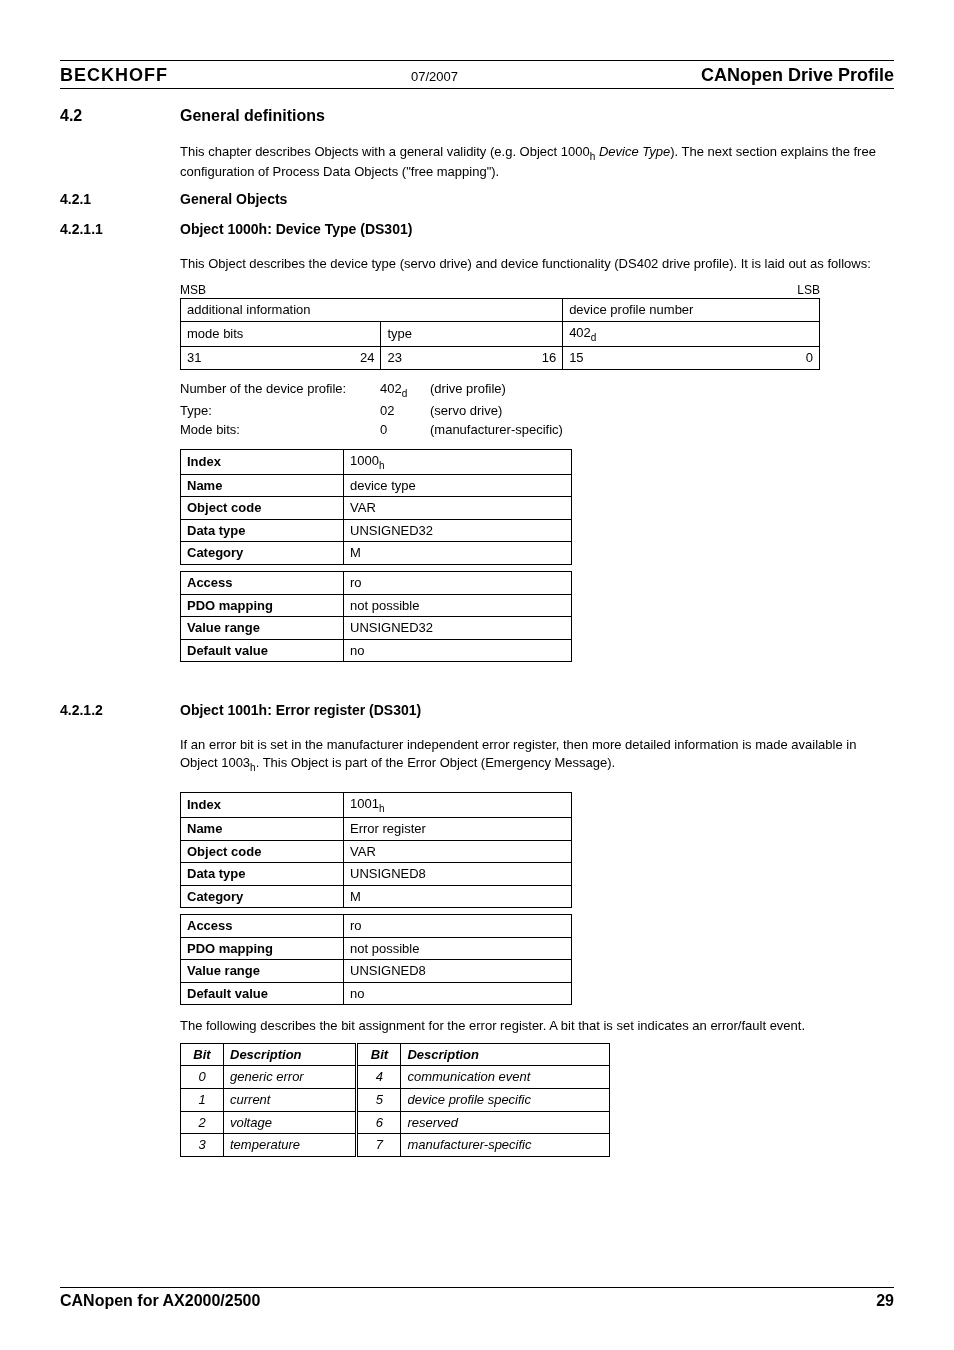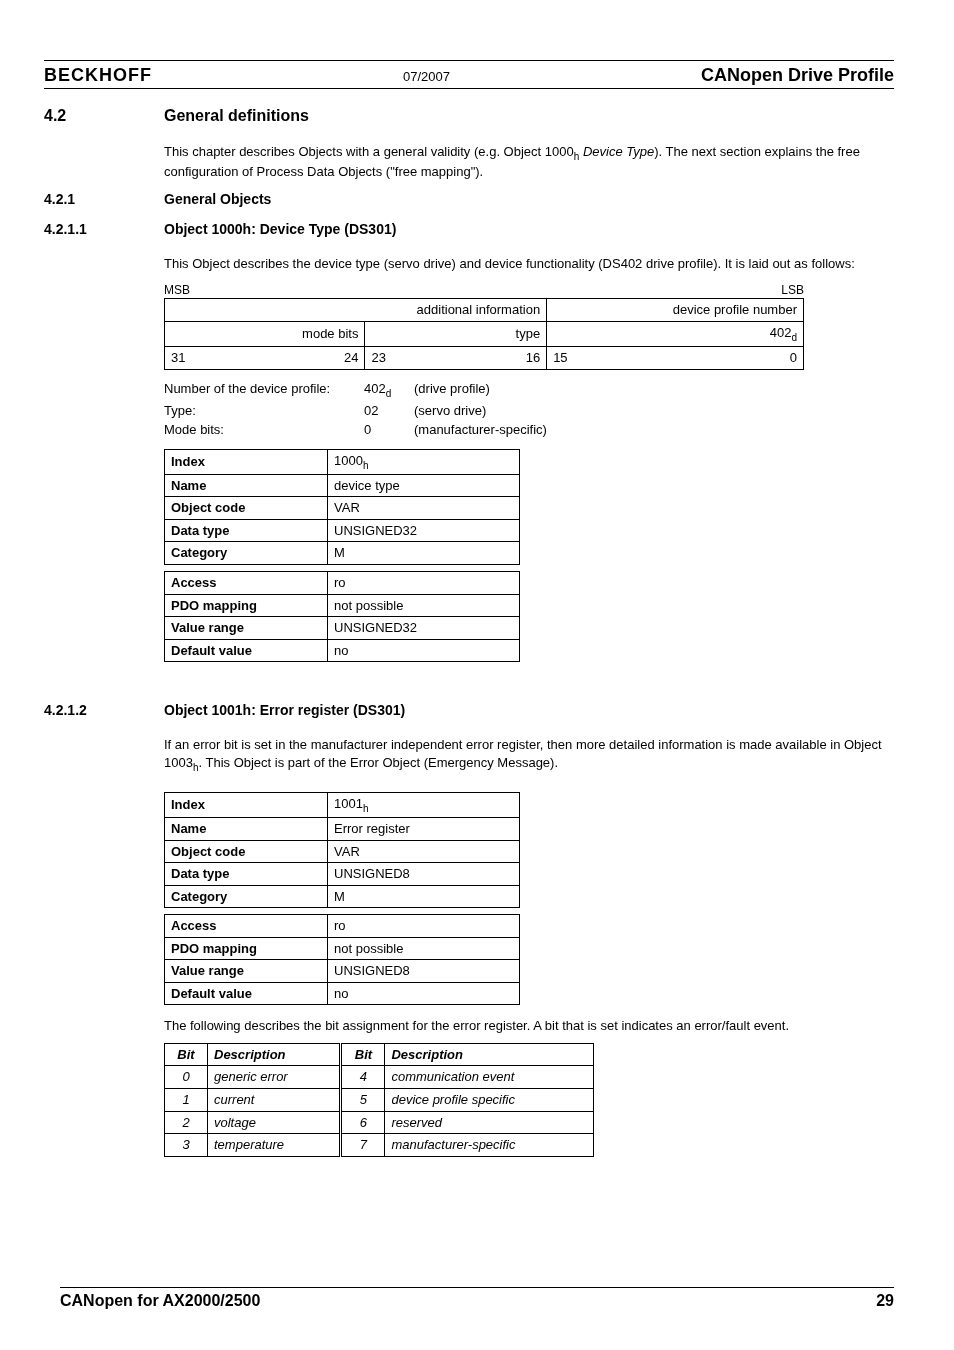--- a/index.html
+++ b/index.html
@@ -6,21 +6,21 @@
   body {
     font-family: Arial, Helvetica, sans-serif;
     font-size: 13px;
     color: #000;
     margin: 0;
     padding: 0;
     background: #fff;
     width: 954px;
   }
   .page {
-    padding: 60px 60px 40px 44px;
+    padding: 60px 60px 40px 60px;
     box-sizing: border-box;
     min-height: 1350px;
     position: relative;
   }
   .top-rule { border-top: 1.5px solid #000; margin-bottom: 4px; }
   .header-row {
     display: flex;
     justify-content: space-between;
     align-items: baseline;
     margin-bottom: 2px;
@@ -32,29 +32,29 @@
 
   .section-row { display: flex; margin-top: 10px; }
   .sec-num { width: 120px; font-weight: bold; font-size: 16px; flex-shrink: 0; }
   .sub-num { width: 120px; font-weight: bold; font-size: 14px; flex-shrink: 0; }
   .sec-title { font-weight: bold; font-size: 16px; }
   .sub-title { font-weight: bold; font-size: 14px; }
   .body-indent { margin-left: 120px; margin-top: 18px; margin-bottom: 10px; line-height: 1.35; }
   sub { font-size: 10px; vertical-align: sub; }
 
   table.layout { border-collapse: collapse; width: 640px; }
-  table.layout td, table.layout th { border: 1px solid #000; padding: 2px 6px; font-size: 13px; text-align: right; }
+  table.layout td, table.layout th { border: 1px solid #000; padding: 2px 6px; font-size: 13px; text-align: left; }
   .bit-row td { border: none; font-size: 12px; padding: 0 6px; }
 
   .kv-line { display: flex; margin-top: 2px; }
   .kv-line .k { width: 200px; }
   .kv-line .v1 { width: 50px; }
   .kv-line .v2 { }
 
-  table.props { border-collapse: collapse; width: 356px; margin-top: 10px; }
+  table.props { border-collapse: collapse; width: 392px; margin-top: 10px; }
   table.props td { border: 1px solid #000; padding: 2px 6px; font-size: 13px; }
   table.props td:first-child { font-weight: bold; width: 150px; }
 
   table.bits { border-collapse: collapse; width: 430px; margin-top: 8px; }
   table.bits th, table.bits td { border: 1px solid #000; padding: 2px 6px; font-size: 13px; font-style: italic; }
   table.bits th { font-weight: bold; }
   table.bits td.c, table.bits th.c { text-align: center; width: 30px; }
   table.bits .dbl-left  { border-left: 3px double #000; }
 
   .footer {

